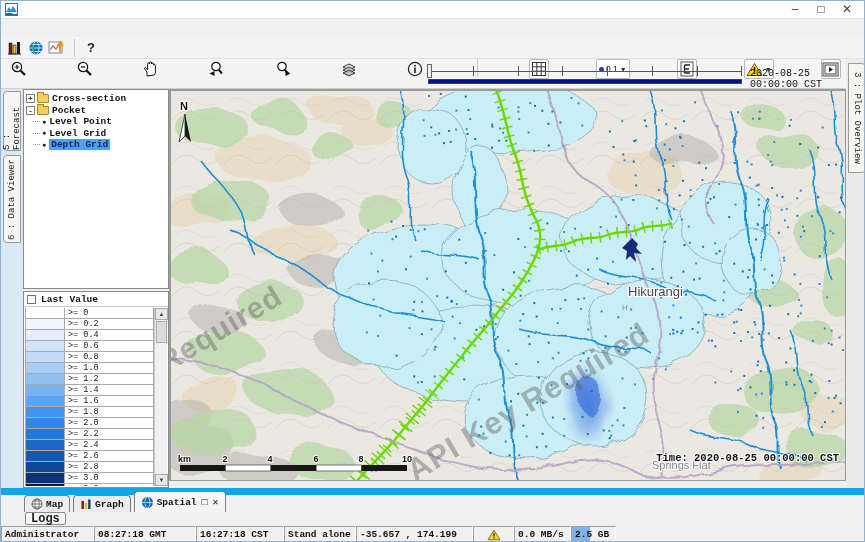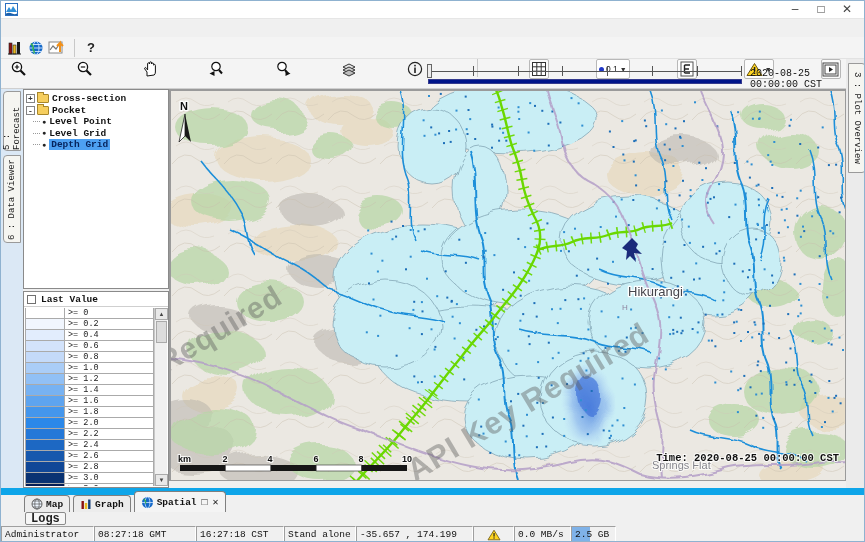--- a/index.html
+++ b/index.html
@@ -84,21 +84,21 @@
   .tabs-row{position:absolute;left:0;top:487px;width:100%;height:24px;background:#f0f0f0;border-top:7px solid #0ea5e9;padding-left:23px;display:flex;align-items:flex-end;}
   .btab{display:inline-flex;align-items:center;gap:3px;border:1px solid #7f7f7f;border-bottom:none;border-radius:4px 4px 0 0;
         padding:1px 6px;background:#ececec;font-family:"Liberation Mono",monospace;font-size:9.5px;font-weight:bold;color:#111;height:17px;margin-right:3px;}
   .btab.active{height:21px;background:#f4f4f4;}
   .btab .twc{font-size:10px;font-weight:bold;color:#222;margin-left:2px;}
   .logs-row{position:absolute;left:0;top:511px;width:100%;height:14px;background:#f0f0f0;}
   .logs-btn{position:absolute;left:24px;top:0;border:1px solid #8a8a8a;border-radius:2px;background:#f6f6f6;
             font-family:"Liberation Mono",monospace;font-size:12px;font-weight:bold;color:#222;padding:0 5px;height:13px;line-height:12px;}
   .statusbar{position:absolute;left:0;top:525px;width:100%;height:17px;background:#f0f0f0;display:flex;}
   .st-cell{height:17px;border:1px solid;border-color:#9f9f9f #ffffff #ffffff #9f9f9f;
-           font-family:"Liberation Mono",monospace;font-size:9.5px;color:#111;padding:2px 3px 0 3px;white-space:nowrap;overflow:hidden;position:relative;}
+           font-family:"Liberation Mono",monospace;font-size:9.5px;color:#111;padding:2px 3px 0 3px;white-space:nowrap;overflow:hidden;position:relative;font-weight:bold;}
   .st-fill{position:absolute;left:0;top:0;bottom:0;width:42%;background:#7fb2e8;}
   .st-txt{position:relative;z-index:1;}
 </style>
 </head>
 <body>
 
 <div class="window">
 
   <div class="titlebar">
     <svg class="title-icon" viewBox="0 0 13 13">

